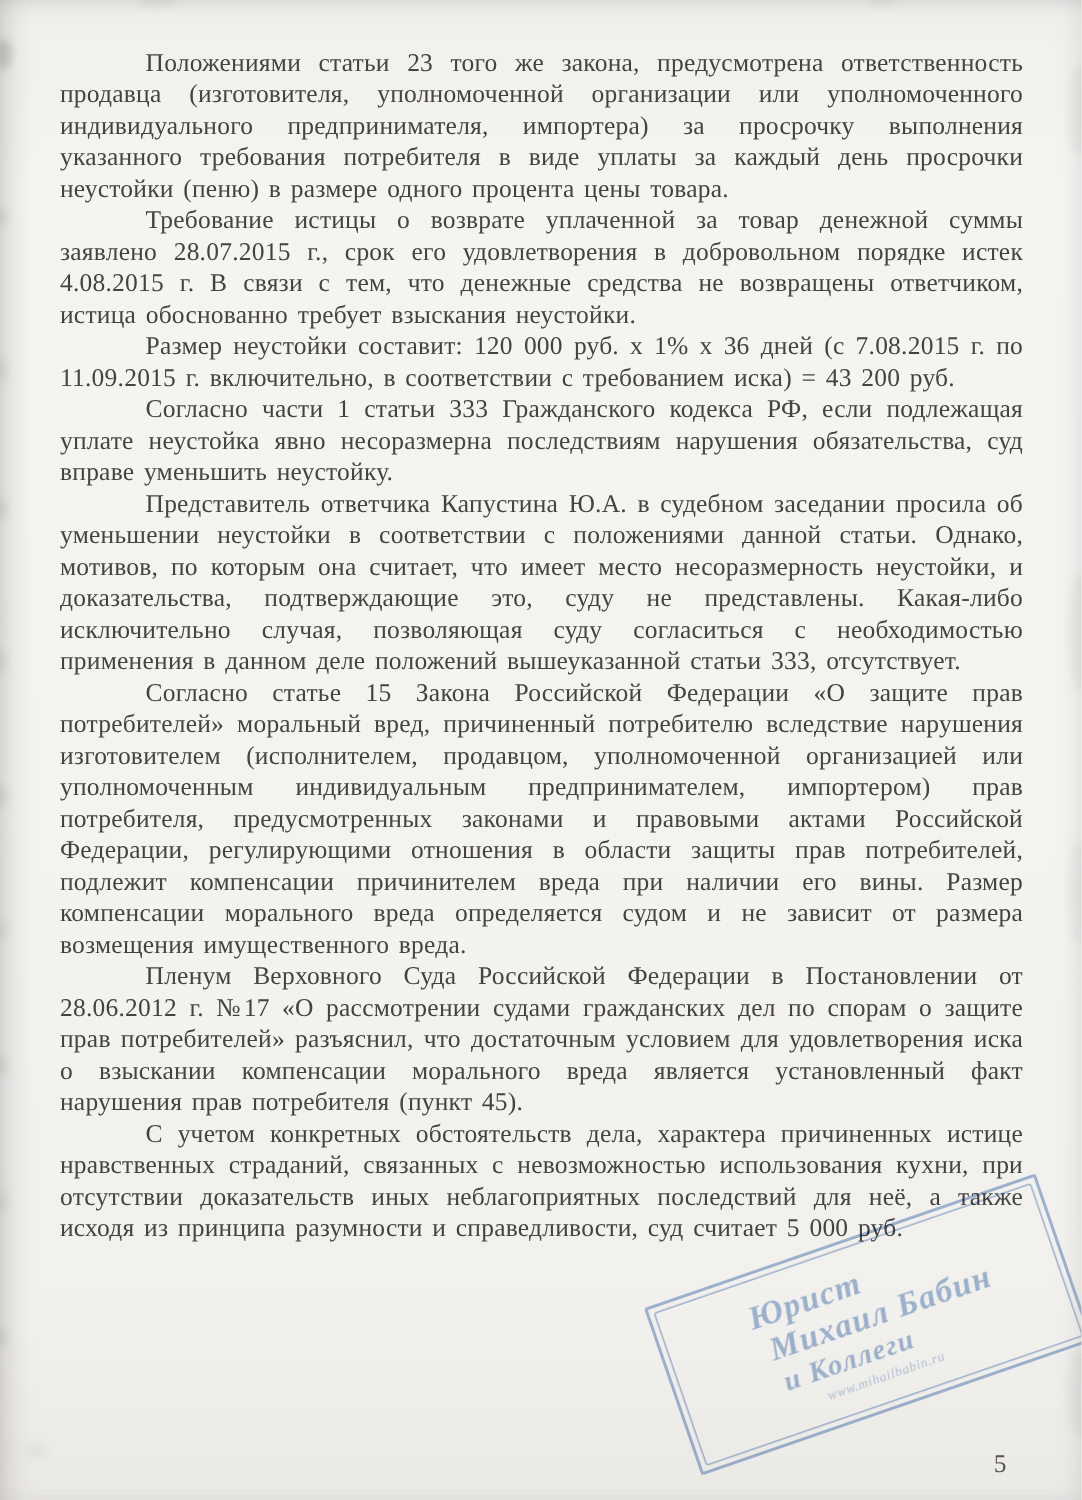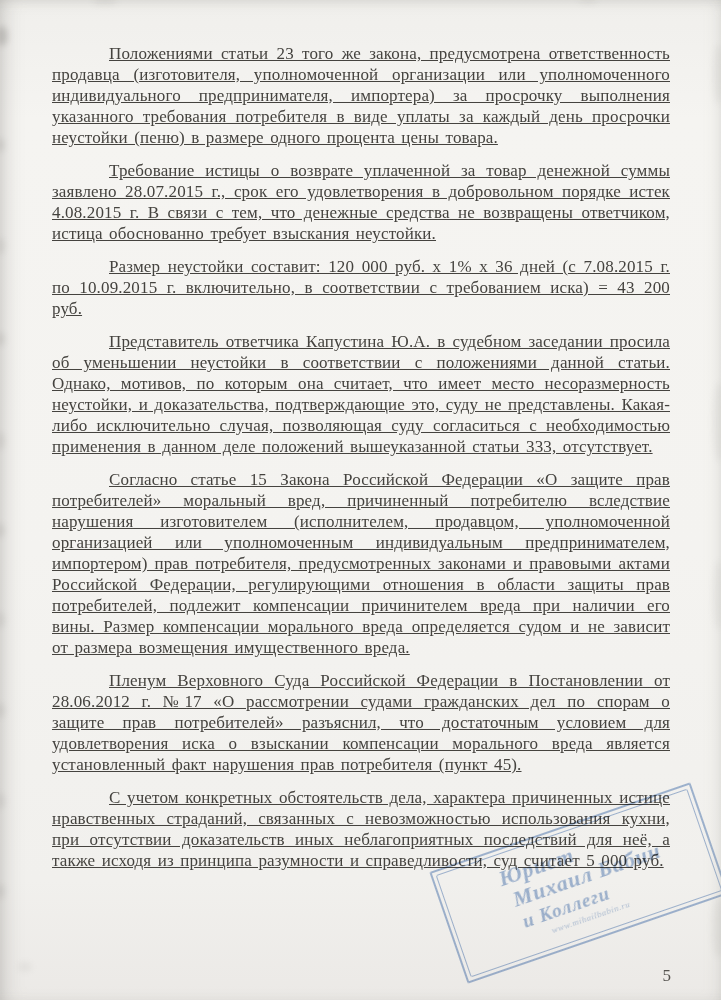--- a/index.html
+++ b/index.html
@@ -10,21 +10,21 @@
   }
   .page{position:absolute;inset:0;}
   .vignette{position:absolute;inset:0;pointer-events:none;
     box-shadow:inset 14px 0 22px -14px rgba(120,118,112,.45), inset -10px 0 18px -12px rgba(150,148,142,.35), inset 0 10px 16px -12px rgba(150,148,142,.30);}
   .content{
     position:absolute;left:40px;top:31px;width:642px;
     font-size:17px;line-height:21px;color:var(--ink,#45433f);
     text-align:justify;word-spacing:2px;letter-spacing:.15px;
     filter:blur(.3px);
   }
-  .para{margin:12px;text-indent:57px;text-decoration:underline;}
+  .para{margin:0;text-indent:57px;}
   .redaction-gap{display:inline-block;height:1px;}
   .page-number{
     position:absolute;right:50px;top:966px;font-size:17px;color:#55534f;filter:blur(.3px);
   }
   
   .stamp{
     position:absolute;left:441px;top:824px;width:272px;height:114px;
     transform:rotate(-19deg);
     border:2px solid var(--stamp-color,#9db5d8);
     border-radius:2px;
@@ -61,21 +61,22 @@
   <span class="smudge" style="right:-4px;top:44px;width:12px;height:60px;opacity:.10"></span>
   <span class="smudge" style="right:-5px;top:382px;width:13px;height:80px;opacity:.10"></span>
   <span class="smudge" style="right:-4px;top:560px;width:12px;height:70px;opacity:.09"></span>
   <span class="smudge" style="right:-5px;top:898px;width:14px;height:60px;opacity:.10"></span>
   <span class="smudge" style="left:92px;top:-3px;width:26px;height:8px;opacity:.12"></span>
   <span class="smudge" style="left:578px;top:-3px;width:20px;height:7px;opacity:.10"></span>
 
   <div class="content" id="paragraphs">
       <p class="para">Положениями статьи 23 того же закона, предусмотрена ответственность продавца (изготовителя, уполномоченной организации или уполномоченного индивидуального предпринимателя, импортера) за просрочку выполнения указанного требования потребителя в виде уплаты за каждый день просрочки неустойки (пеню) в размере одного процента цены товара.</p>
       <p class="para">Требование истицы о возврате уплаченной за товар денежной суммы заявлено 28.07.2015 г., срок его удовлетворения в добровольном порядке истек 4.08.2015 г. В связи с тем, что денежные средства не возвращены ответчиком, истица обоснованно требует взыскания неустойки.</p>
-      <p class="para">Размер неустойки составит: 120 000 руб. х 1% х 36 дней (с 7.08.2015 г. по 10.09.2015 г. включительно, в соответствии с требованием иска) = 43 200 руб.</p>
+      <p class="para">Размер неустойки составит: 120 000 руб. х 1% х 36 дней (с 7.08.2015 г. по 11.09.2015 г. включительно, в соответствии с требованием иска) = 43 200 руб.</p>
+      <p class="para">Согласно части 1 статьи 333 Гражданского кодекса РФ, если подлежащая уплате неустойка явно несоразмерна последствиям нарушения обязательства, суд вправе уменьшить неустойку.</p>
       <p class="para">Представитель ответчика Капустина Ю.А. в судебном заседании просила об уменьшении неустойки в соответствии с положениями данной статьи. Однако, мотивов, по которым она считает, что имеет место несоразмерность неустойки, и доказательства, подтверждающие это, суду не представлены. Какая-либо исключительно случая, позволяющая суду согласиться с необходимостью применения в данном деле положений вышеуказанной статьи 333, отсутствует.</p>
       <p class="para">Согласно статье 15 Закона Российской Федерации «О защите прав потребителей» моральный вред, причиненный потребителю вследствие нарушения изготовителем (исполнителем, продавцом, уполномоченной организацией или уполномоченным индивидуальным предпринимателем, импортером) прав потребителя, предусмотренных законами и правовыми актами Российской Федерации, регулирующими отношения в области защиты прав потребителей, подлежит компенсации причинителем вреда при наличии его вины. Размер компенсации морального вреда определяется судом и не зависит от размера возмещения имущественного вреда.</p>
       <p class="para">Пленум Верховного Суда Российской Федерации в Постановлении от 28.06.2012 г. №17 «О рассмотрении судами гражданских дел по спорам о защите прав потребителей» разъяснил, что достаточным условием для удовлетворения иска о взыскании компенсации морального вреда является установленный факт нарушения прав потребителя (пункт 45).</p>
       <p class="para">С учетом конкретных обстоятельств дела, характера причиненных истице нравственных страданий, связанных с невозможностью использования кухни, при отсутствии доказательств иных неблагоприятных последствий для неё, а также исходя из принципа разумности и справедливости, суд считает 5 000 руб.</p>
     </div>
 
   <div class="stamp">
     <div class="stamp-line s1">Юрист</div>
     <div class="stamp-line s2">Михаил Бабин</div>
     <div class="stamp-line s3">и Коллеги</div>

